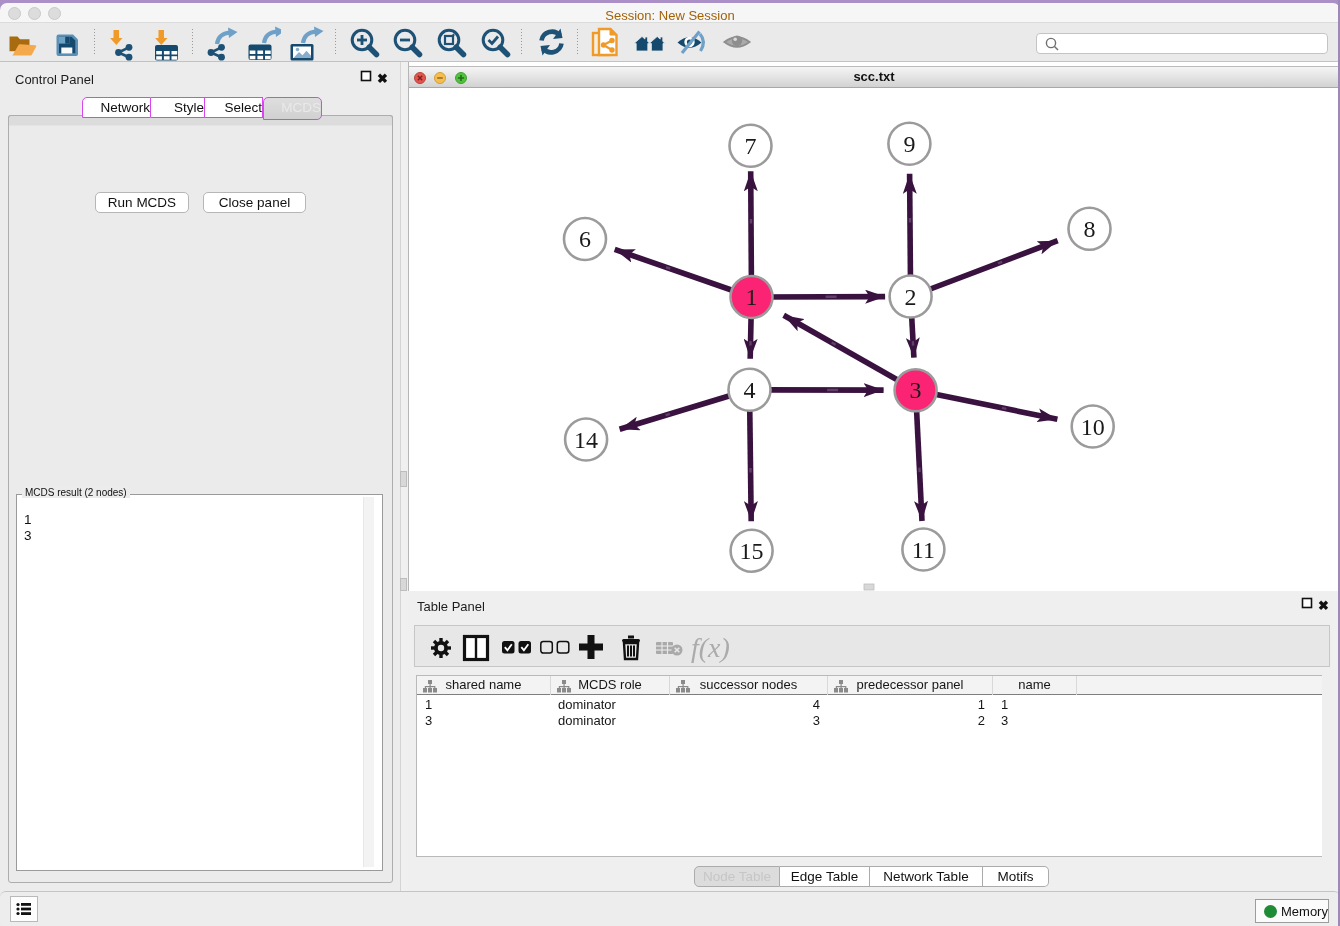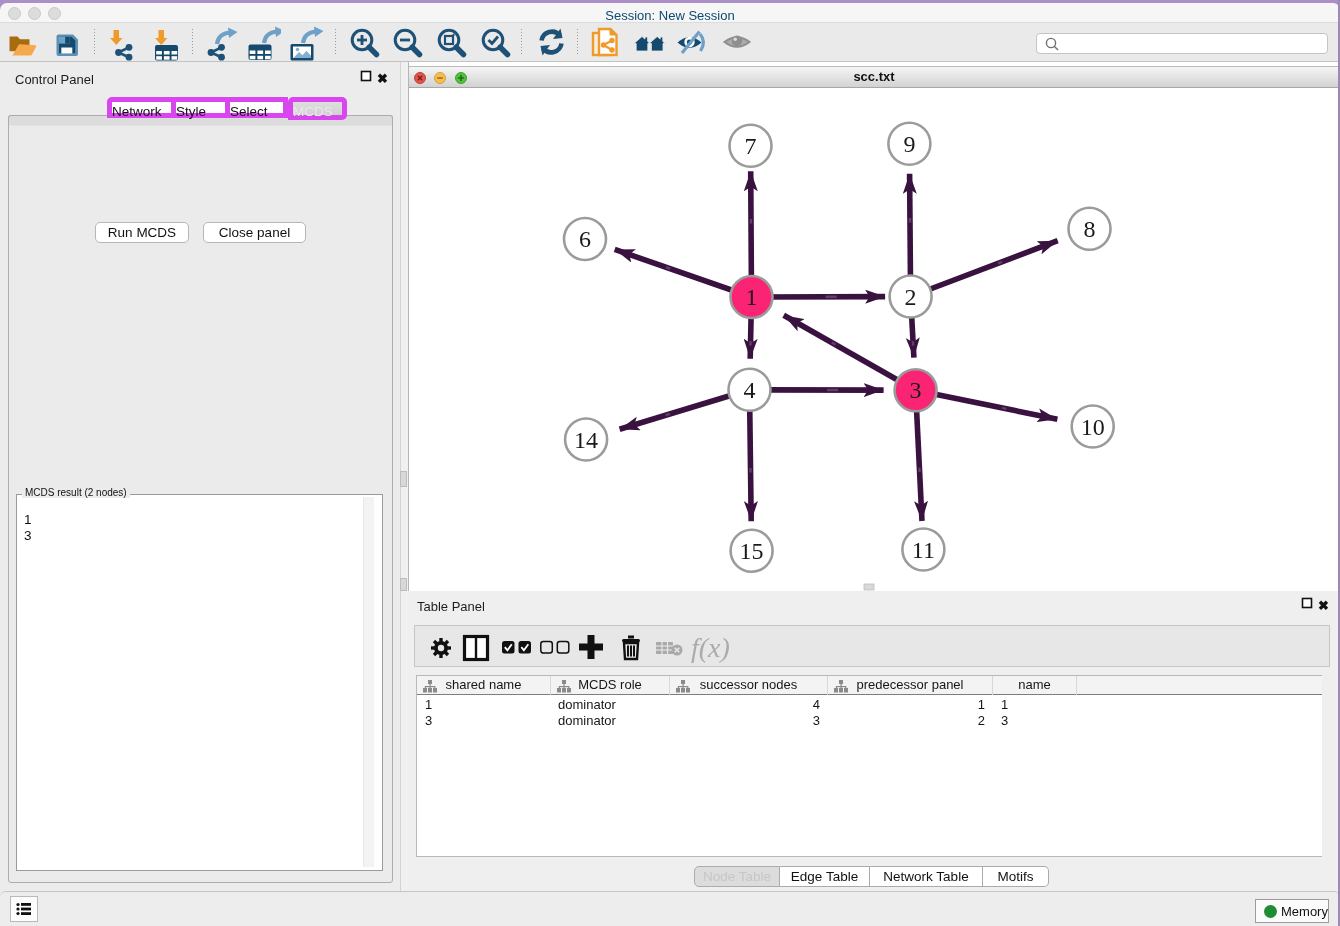--- a/index.html
+++ b/index.html
@@ -1,36 +1,36 @@
 <!DOCTYPE html>
 <html><head><meta charset="utf-8"><style>
 *{margin:0;padding:0;box-sizing:border-box;}
 html,body{width:1340px;height:926px;overflow:hidden;}
 body{font-family:"Liberation Sans",sans-serif;background:#ECECEC;position:relative;}
 .abs{position:absolute;}
 #topstrip{left:0;top:0;width:1340px;height:14px;background:#AB8FC7;}
 #rightstrip{right:0;top:0;width:2px;height:926px;background:#9D88B6;z-index:50;}
 #titlebar{left:0;top:3px;width:1340px;height:20px;background:#F6F6F6;border-bottom:1px solid #DCDCDC;border-radius:7px 7px 0 0;}
 .tl{position:absolute;top:4px;width:13px;height:13px;border-radius:50%;background:#DCDCDC;border:1px solid #C9C9C9;}
-#wtitle{left:0;top:5px;width:1340px;text-align:center;font-size:13px;color:#0c4a6e;}
+#wtitle{left:0;top:5px;width:1340px;text-align:center;font-size:13px;color:#a16207;}
 #toolbar{left:0;top:23px;width:1340px;height:39px;background:#EAEAEA;border-bottom:1px solid #C2C2C2;}
 .tbi{position:absolute;top:3px;}
 .tsep{position:absolute;top:6px;width:1px;height:26px;background-image:linear-gradient(#9a9a9a 33%,rgba(0,0,0,0) 0%);background-size:1px 3px;}
 #searchbox{position:absolute;left:1036px;top:10px;width:292px;height:21px;background:#fff;border:1px solid #C4C4C4;border-radius:4px;}
 
 #cpanel{left:0;top:62px;width:400px;height:829px;background:#ECECEC;}
 #cphead{position:absolute;left:15px;top:10px;font-size:13px;color:#1d1d1d;}
 .panico{position:absolute;top:9px;font-weight:bold;font-size:13px;color:#111;}
 #cpbox{position:absolute;left:8px;top:53px;width:385px;height:768px;border:1px solid #ADADAD;border-radius:3px;background:linear-gradient(#DCDCDC 0px,#DCDCDC 9px,#EBEBEB 10px);}
 #cpboxtop{position:absolute;left:8px;top:53px;width:385px;height:9px;background:#DCDCDC;border:1px solid #ADADAD;border-bottom:none;border-radius:3px 3px 0 0;}
-.tab{position:absolute;top:35px;height:21px;background:#fff;border:5px solid #d946ef;font-size:13.5px;color:#111;text-align:left;line-height:20px;z-index:3;margin-left:25px;}
+.tab{position:absolute;top:35px;height:21px;background:#fff;border:1px solid #d946ef;font-size:13.5px;color:#111;text-align:right;line-height:20px;z-index:3;}
 .tabsel{background:linear-gradient(#DEDEDE,#D1D1D1);color:#E9E9E9;border-radius:5px 5px 5px 0;}
 #optlabel{position:absolute;left:0;top:75px;width:400px;text-align:center;font-size:13.5px;color:#111;}
 #cpselect{position:absolute;left:44px;top:97px;width:311px;height:22px;background:#fff;border:1px solid #B9B9B9;border-radius:5px;font-size:13.5px;color:#111;line-height:20px;padding-left:12px;}
-.btn{position:absolute;top:130px;height:21px;background:#fff;border:1px solid #B6B6B6;border-radius:5px;font-size:13.5px;color:#111;text-align:center;line-height:19px;margin-top:30px;}
+.btn{position:absolute;top:130px;height:21px;background:#fff;border:1px solid #B6B6B6;border-radius:5px;font-size:13.5px;color:#111;text-align:center;line-height:19px;}
 #mcdsgrp{position:absolute;left:16px;top:432px;width:367px;height:377px;border:1px solid #9A9A9A;background:#fff;}
 #mcdslabel{position:absolute;left:22px;top:425px;background:#ECECEC;font-size:10px;color:#111;padding:0 3px;z-index:2;}
 #mcdsscroll{position:absolute;right:8px;top:2px;width:11px;height:370px;background:#F3F3F3;border-left:1px solid #E8E8E8;}
 
 #divider{left:400px;top:62px;width:8px;height:829px;background:#F0F0F0;border-left:1px solid #D4D4D4;}
 
 #netwin{left:408px;top:62px;width:930px;height:529px;background:#fff;border-left:1px solid #B5B5B5;}
 #nettitle{position:absolute;left:0;top:4px;width:930px;height:22px;background:linear-gradient(#F5F5F5,#D2D2D2);border-top:1px solid #BBB;border-bottom:1px solid #A8A8A8;}
 .tl2{position:absolute;top:5px;width:12px;height:12px;border-radius:50%;}
 #netname{position:absolute;left:0;top:4px;width:930px;text-align:center;font-size:13px;font-weight:700;color:#111;line-height:22px;}

